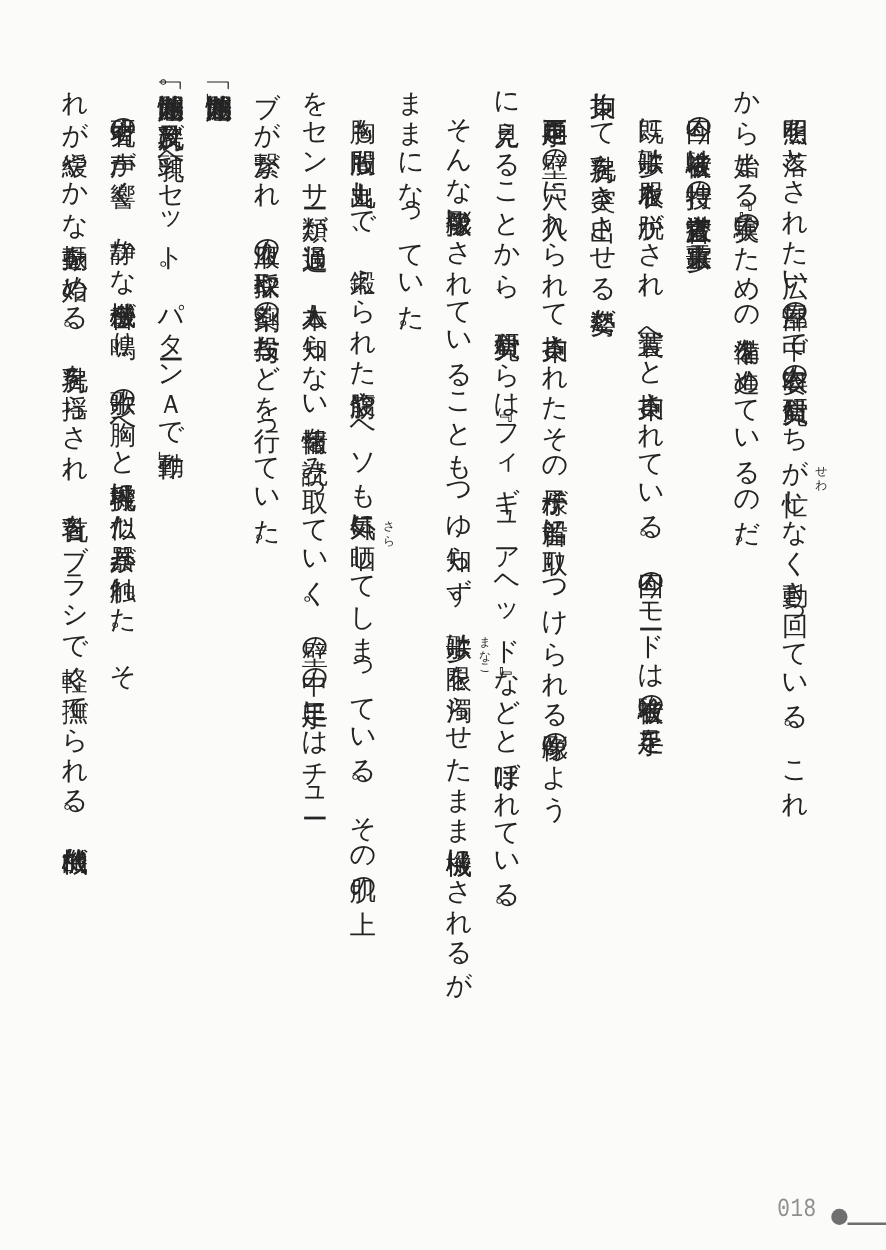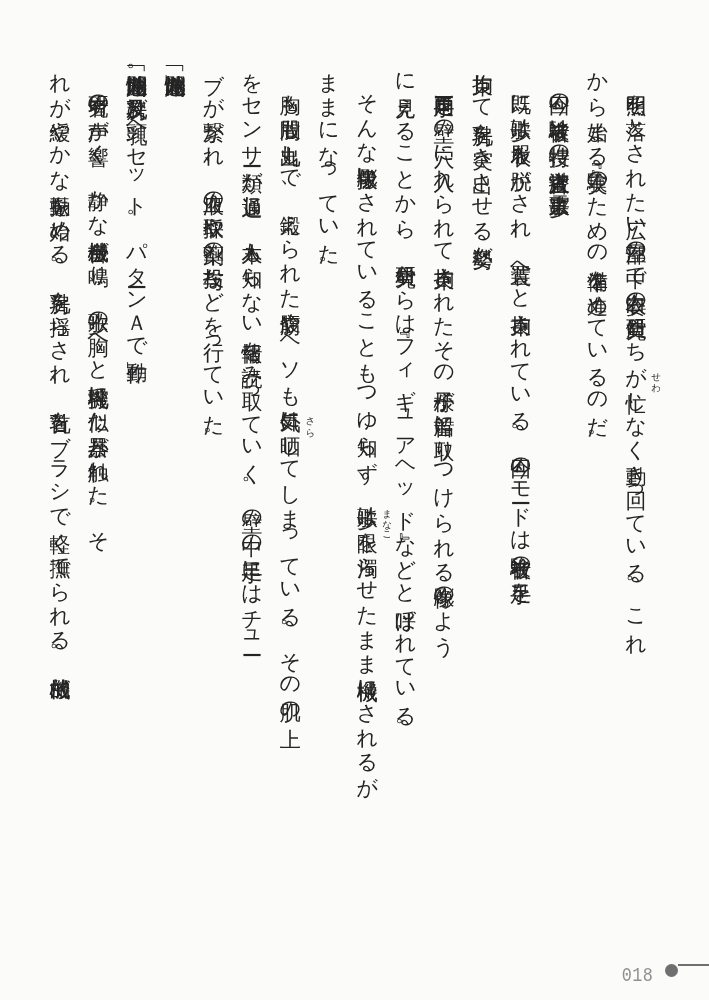--- a/index.html
+++ b/index.html
@@ -54,21 +54,21 @@
     color: #2b2b2b;
     white-space: nowrap;
   }
   
   .footer {
     position: absolute;
     right: 0;
     bottom: 20px;
     height: 16px;
     display: flex;
-    align-items: flex-start;
+    align-items: flex-end;
     margin-left: 44px;
   }
   .page-number {
     font-family: "Liberation Mono", "DejaVu Sans Mono", monospace;
     font-size: 21px;
     color: #8f8f8f;
     letter-spacing: 0.5px;
     display: inline-block;
     transform: scaleX(0.8);
     transform-origin: right center;

